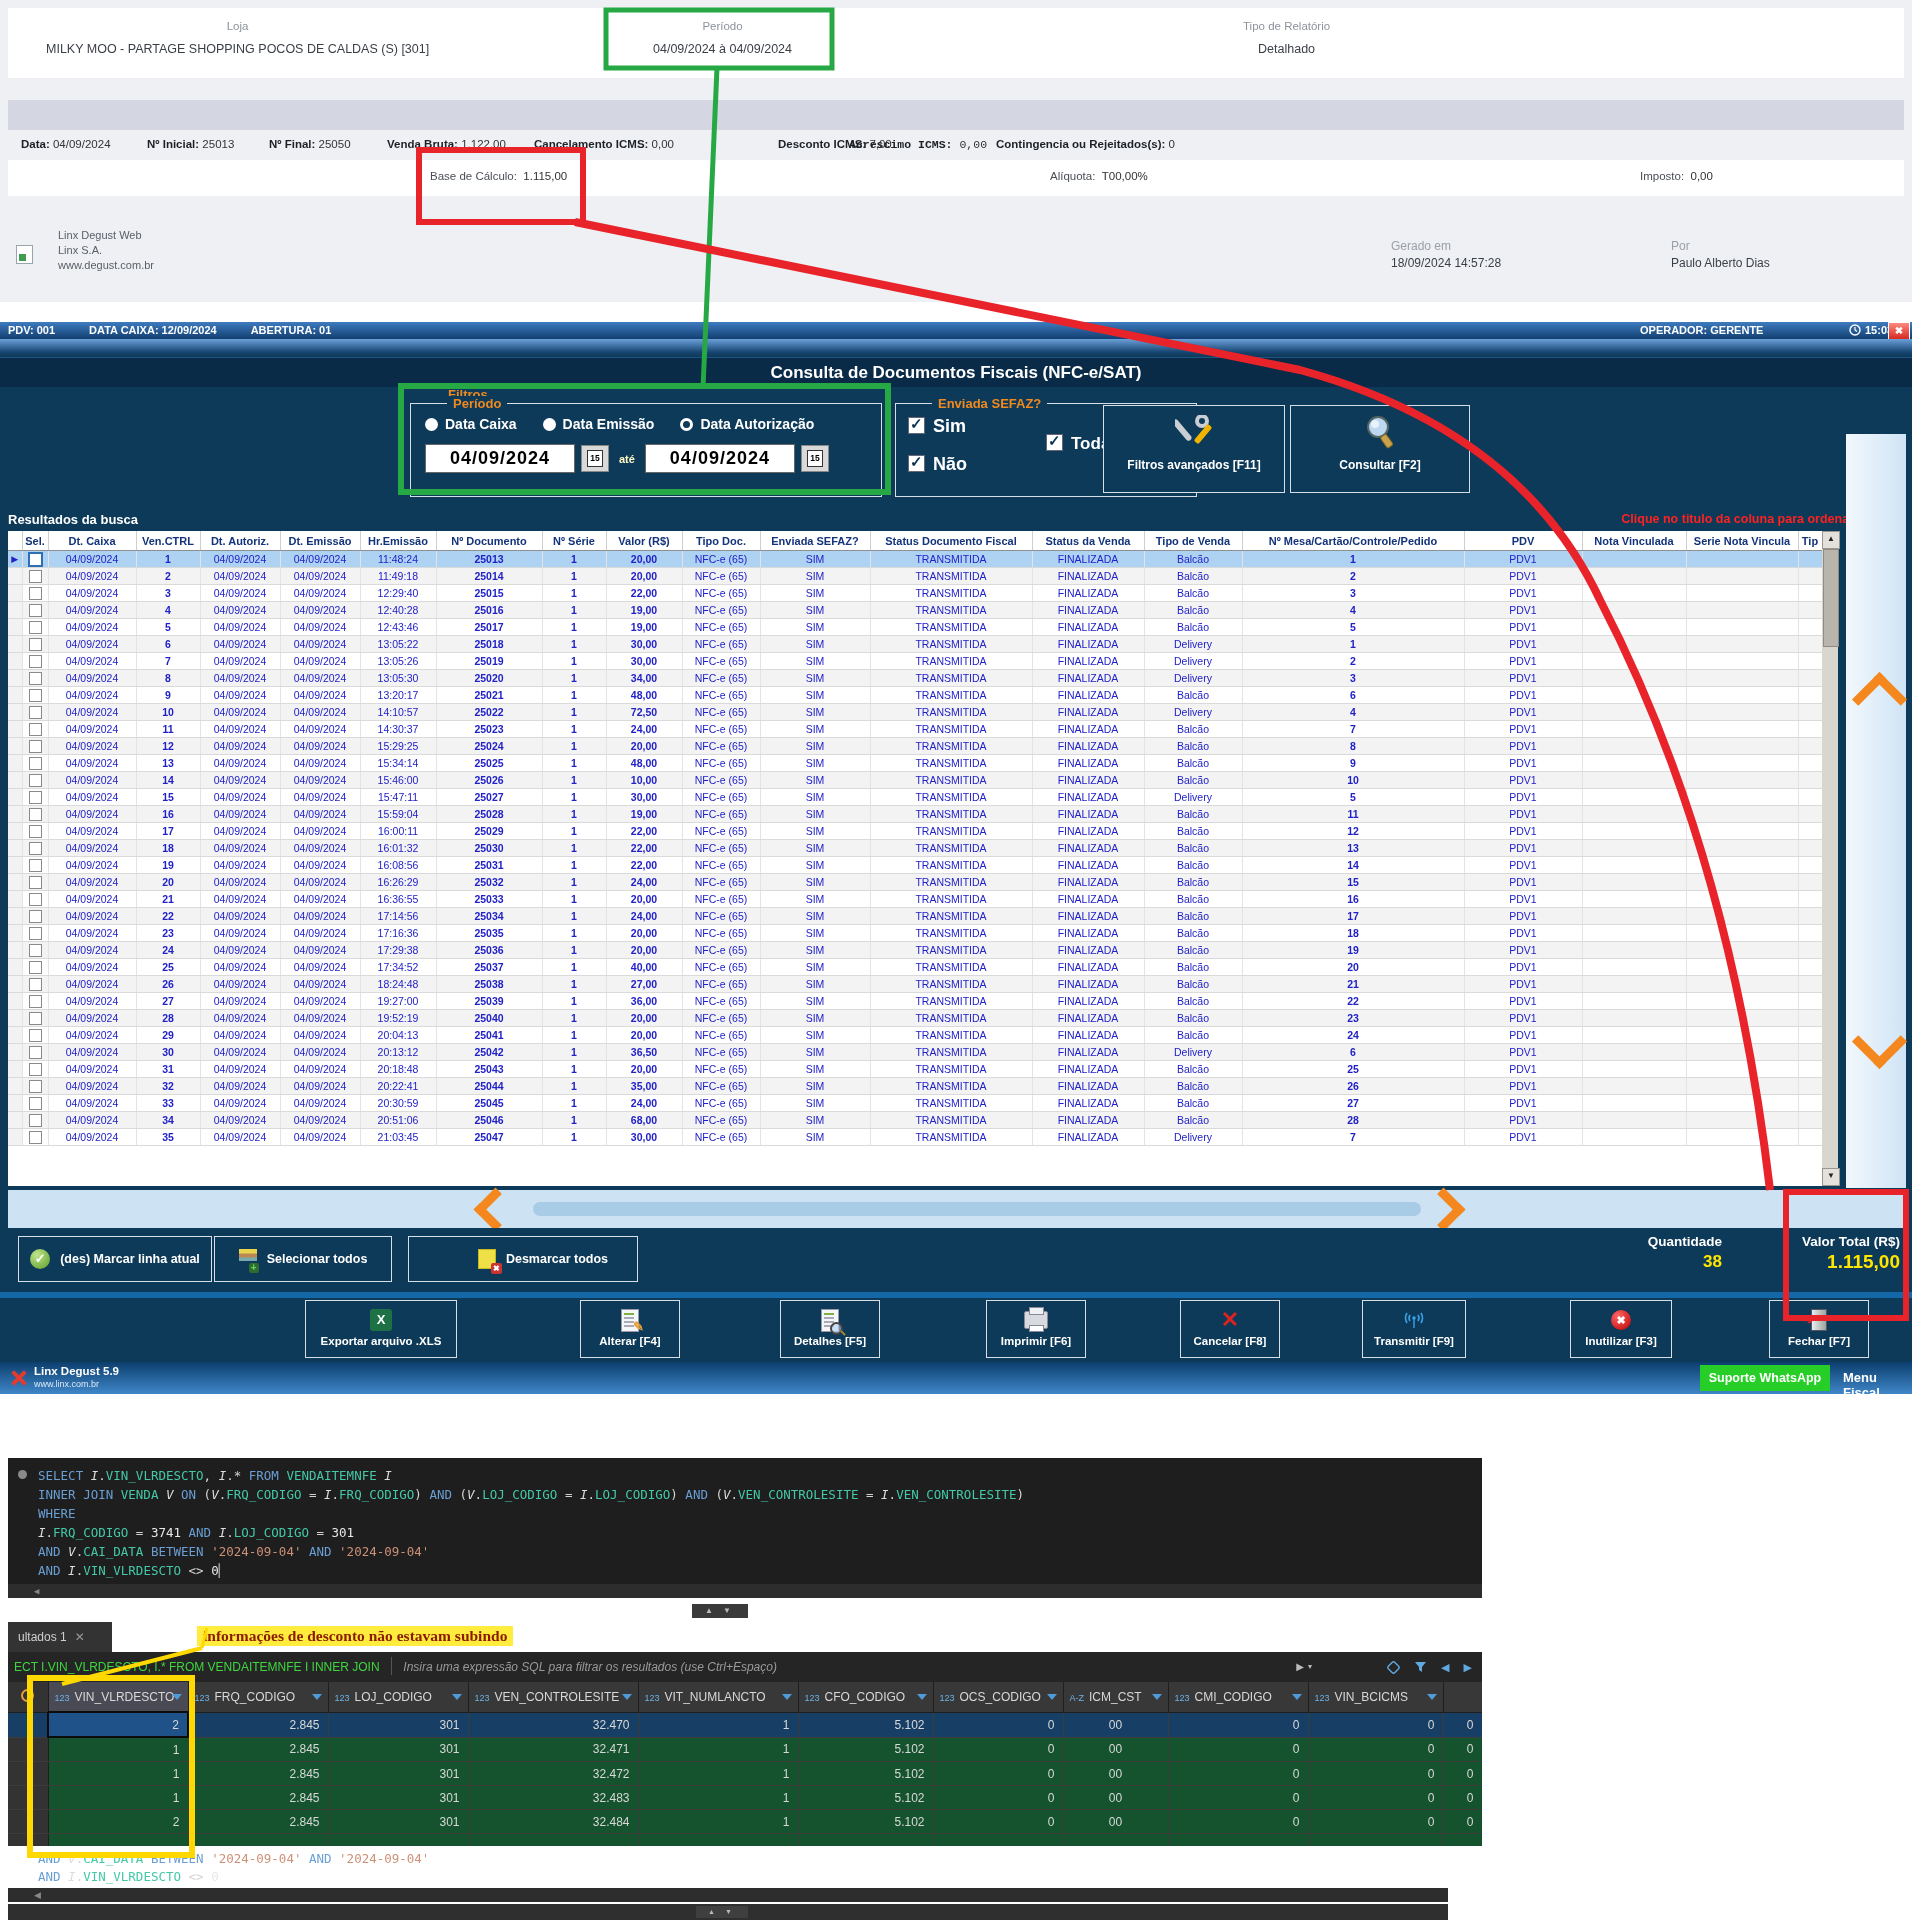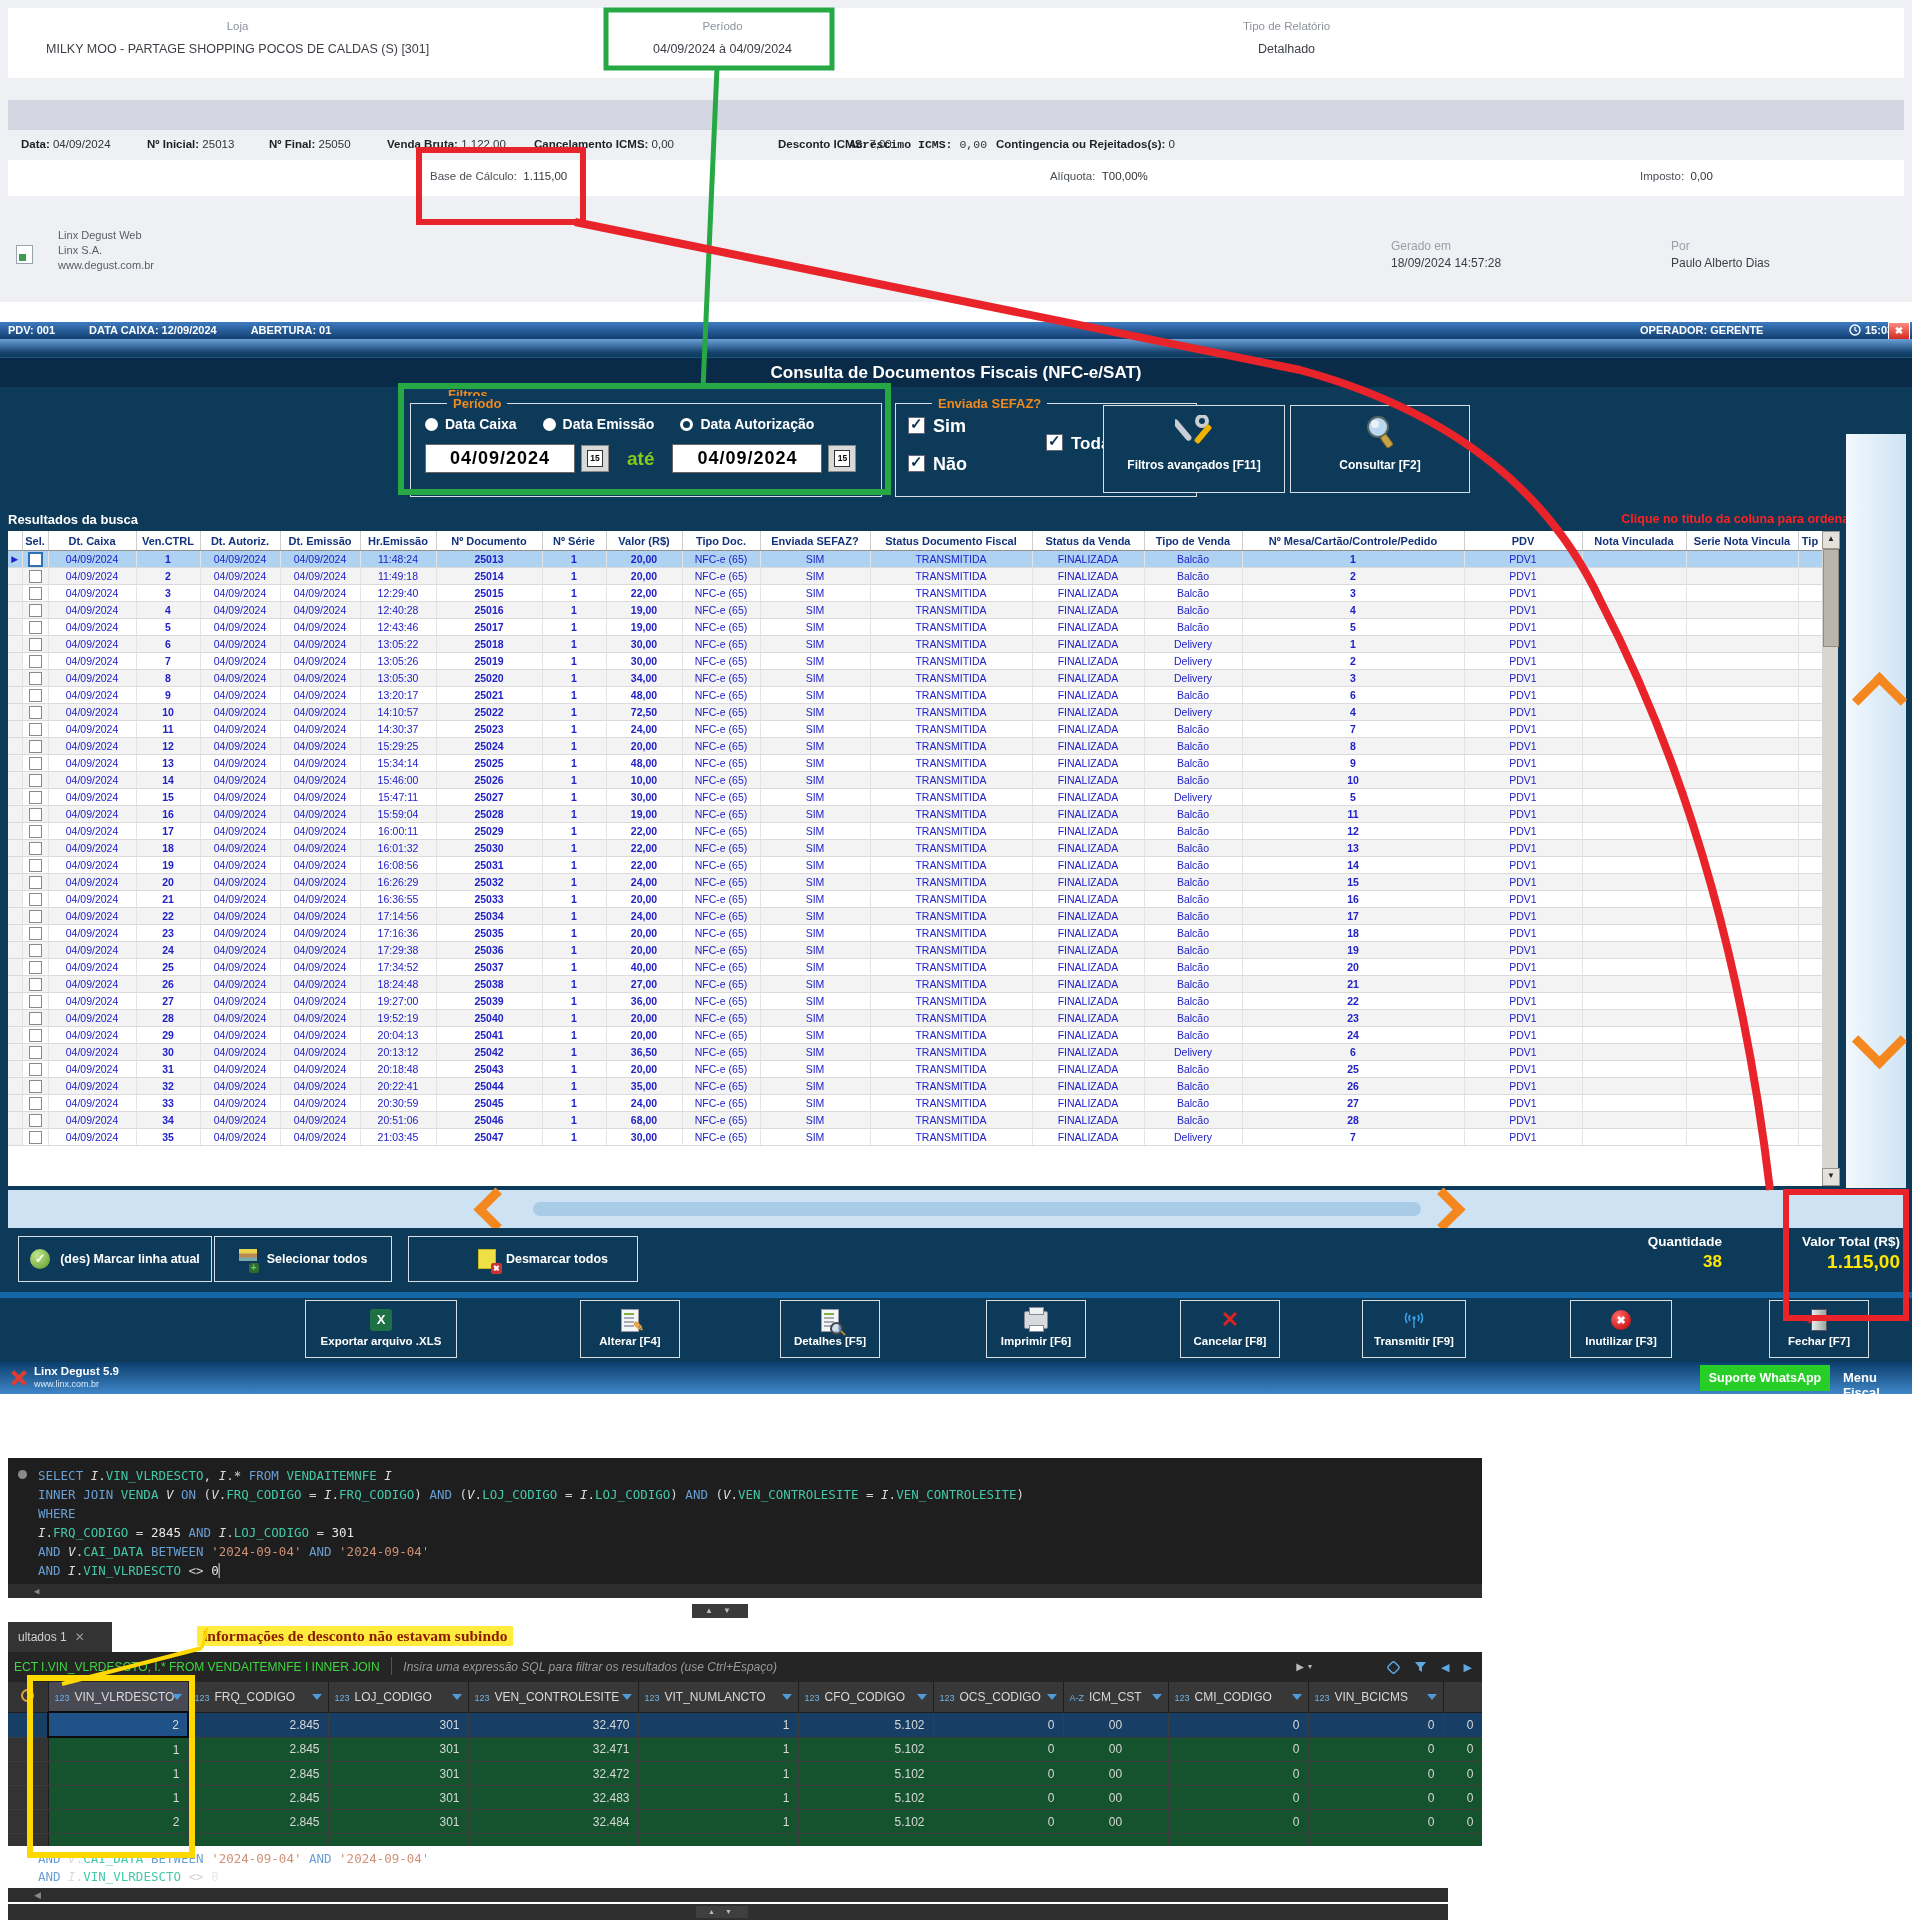--- a/index.html
+++ b/index.html
@@ -40,21 +40,21 @@
   .grp{position:absolute;border:1px solid #d7dee5;}
   .grp-legend{position:absolute;top:-8px;left:36px;background:#0e3a59;padding:0 6px;color:#f08a1e;font-size:13px;font-weight:bold;}
   .grp-periodo{left:410px;top:16px;width:470px;height:92px;}
   .radio-row{position:absolute;left:14px;top:12px;display:flex;gap:26px;align-items:center;color:#fff;font-size:14px;font-weight:bold;white-space:nowrap;}
   .radio{display:inline-block;width:13px;height:13px;border-radius:50%;background:#fff;margin-right:7px;vertical-align:-2px;position:relative;}
   .radio.sel::after{content:"";position:absolute;left:3px;top:3px;width:7px;height:7px;border-radius:50%;background:#0d3a58;}
   .date-row{position:absolute;left:14px;top:40px;display:flex;align-items:center;gap:6px;}
   .date-input{width:148px;height:27px;background:#fff;border:1px solid #666;color:#000;font-size:18px;font-weight:bold;letter-spacing:1px;text-align:center;line-height:27px;}
   .cal-btn{width:26px;height:25px;background:#d9d9d9;border:1px solid #888;display:flex;align-items:center;justify-content:center;}
   .cal-btn span{display:block;width:14px;height:15px;background:#fff;border:1px solid #333;font-size:8.5px;font-weight:bold;text-align:center;line-height:15px;color:#000;}
-  .ate{color:#84cc16;font-size:19px;font-weight:bold;margin:0 12px;}
+  .ate{color:#fef9c3;font-size:11px;font-weight:bold;margin:0 4px;}
   .grp-sefaz{left:895px;top:16px;width:300px;height:92px;}
   .chk{display:inline-block;width:15px;height:15px;background:#fff;border:1px solid #667;position:relative;margin-right:8px;vertical-align:-2px;}
   .chk.on::after{content:"✓";position:absolute;left:1px;top:-3px;color:#0a3050;font-size:15px;font-weight:bold;}
   .sefaz-item{position:absolute;color:#fff;font-weight:bold;white-space:nowrap;}
   .big-btn{position:absolute;background:#0d3a58;border:1px solid #d7dee5;color:#fff;font-size:12px;font-weight:bold;text-align:center;}
   .btn-adv{left:1103px;top:18px;width:180px;height:86px;}
   .btn-con{left:1290px;top:18px;width:178px;height:86px;}
   .big-btn .bicon{height:52px;display:flex;align-items:center;justify-content:center;}
 
   .results-bar{position:absolute;left:0;top:187px;width:1912px;height:22px;text-align:center;}
@@ -1233,21 +1233,21 @@
     <span class="menu-fiscal">Menu Fiscal</span>
   </div>
 </div>
 
 <div class="sql1">
   <span class="bp-dot"></span>
   <div class="code" id="sql-code">
       <div class="cl"><span class="tk-k">SELECT </span><span class="tk-a">I</span><span class="tk-p">.</span><span class="tk-c">VIN_VLRDESCTO</span><span class="tk-p">, </span><span class="tk-a">I</span><span class="tk-p">.* </span><span class="tk-k">FROM </span><span class="tk-t">VENDAITEMNFE </span><span class="tk-a">I</span></div>
       <div class="cl"><span class="tk-k">INNER JOIN </span><span class="tk-t">VENDA </span><span class="tk-a">V </span><span class="tk-k">ON </span><span class="tk-p">(</span><span class="tk-a">V</span><span class="tk-p">.</span><span class="tk-c">FRQ_CODIGO</span><span class="tk-p"> = </span><span class="tk-a">I</span><span class="tk-p">.</span><span class="tk-c">FRQ_CODIGO</span><span class="tk-p">) </span><span class="tk-k">AND </span><span class="tk-p">(</span><span class="tk-a">V</span><span class="tk-p">.</span><span class="tk-c">LOJ_CODIGO</span><span class="tk-p"> = </span><span class="tk-a">I</span><span class="tk-p">.</span><span class="tk-c">LOJ_CODIGO</span><span class="tk-p">) </span><span class="tk-k">AND </span><span class="tk-p">(</span><span class="tk-a">V</span><span class="tk-p">.</span><span class="tk-c">VEN_CONTROLESITE</span><span class="tk-p"> = </span><span class="tk-a">I</span><span class="tk-p">.</span><span class="tk-c">VEN_CONTROLESITE</span><span class="tk-p">)</span></div>
       <div class="cl"><span class="tk-k">WHERE</span></div>
-      <div class="cl"><span class="tk-a">I</span><span class="tk-p">.</span><span class="tk-c">FRQ_CODIGO</span><span class="tk-p"> = </span><span class="tk-n">2845</span><span class="tk-k"> AND </span><span class="tk-a">I</span><span class="tk-p">.</span><span class="tk-c">LOJ_CODIGO</span><span class="tk-p"> = </span><span class="tk-n">301</span></div>
+      <div class="cl"><span class="tk-a">I</span><span class="tk-p">.</span><span class="tk-c">FRQ_CODIGO</span><span class="tk-p"> = </span><span class="tk-n">3741</span><span class="tk-k"> AND </span><span class="tk-a">I</span><span class="tk-p">.</span><span class="tk-c">LOJ_CODIGO</span><span class="tk-p"> = </span><span class="tk-n">301</span></div>
       <div class="cl"><span class="tk-k">AND </span><span class="tk-a">V</span><span class="tk-p">.</span><span class="tk-c">CAI_DATA</span><span class="tk-k"> BETWEEN </span><span class="tk-s">'2024-09-04'</span><span class="tk-k"> AND </span><span class="tk-s">'2024-09-04'</span></div>
       <div class="cl"><span class="tk-k">AND </span><span class="tk-a">I</span><span class="tk-p">.</span><span class="tk-c">VIN_VLRDESCTO</span><span class="tk-p"> &lt;&gt; </span><span class="tk-n">0</span><span class="tk-u">▏</span></div>
     </div>
   <div class="hsb"><span>◀</span></div>
 </div>
 <div class="collapse1">▲ ▼</div>
 
 <div class="results">
   <div class="rtab"><span>ultados 1</span><span class="x">✕</span></div>
   <div class="filterbar">

